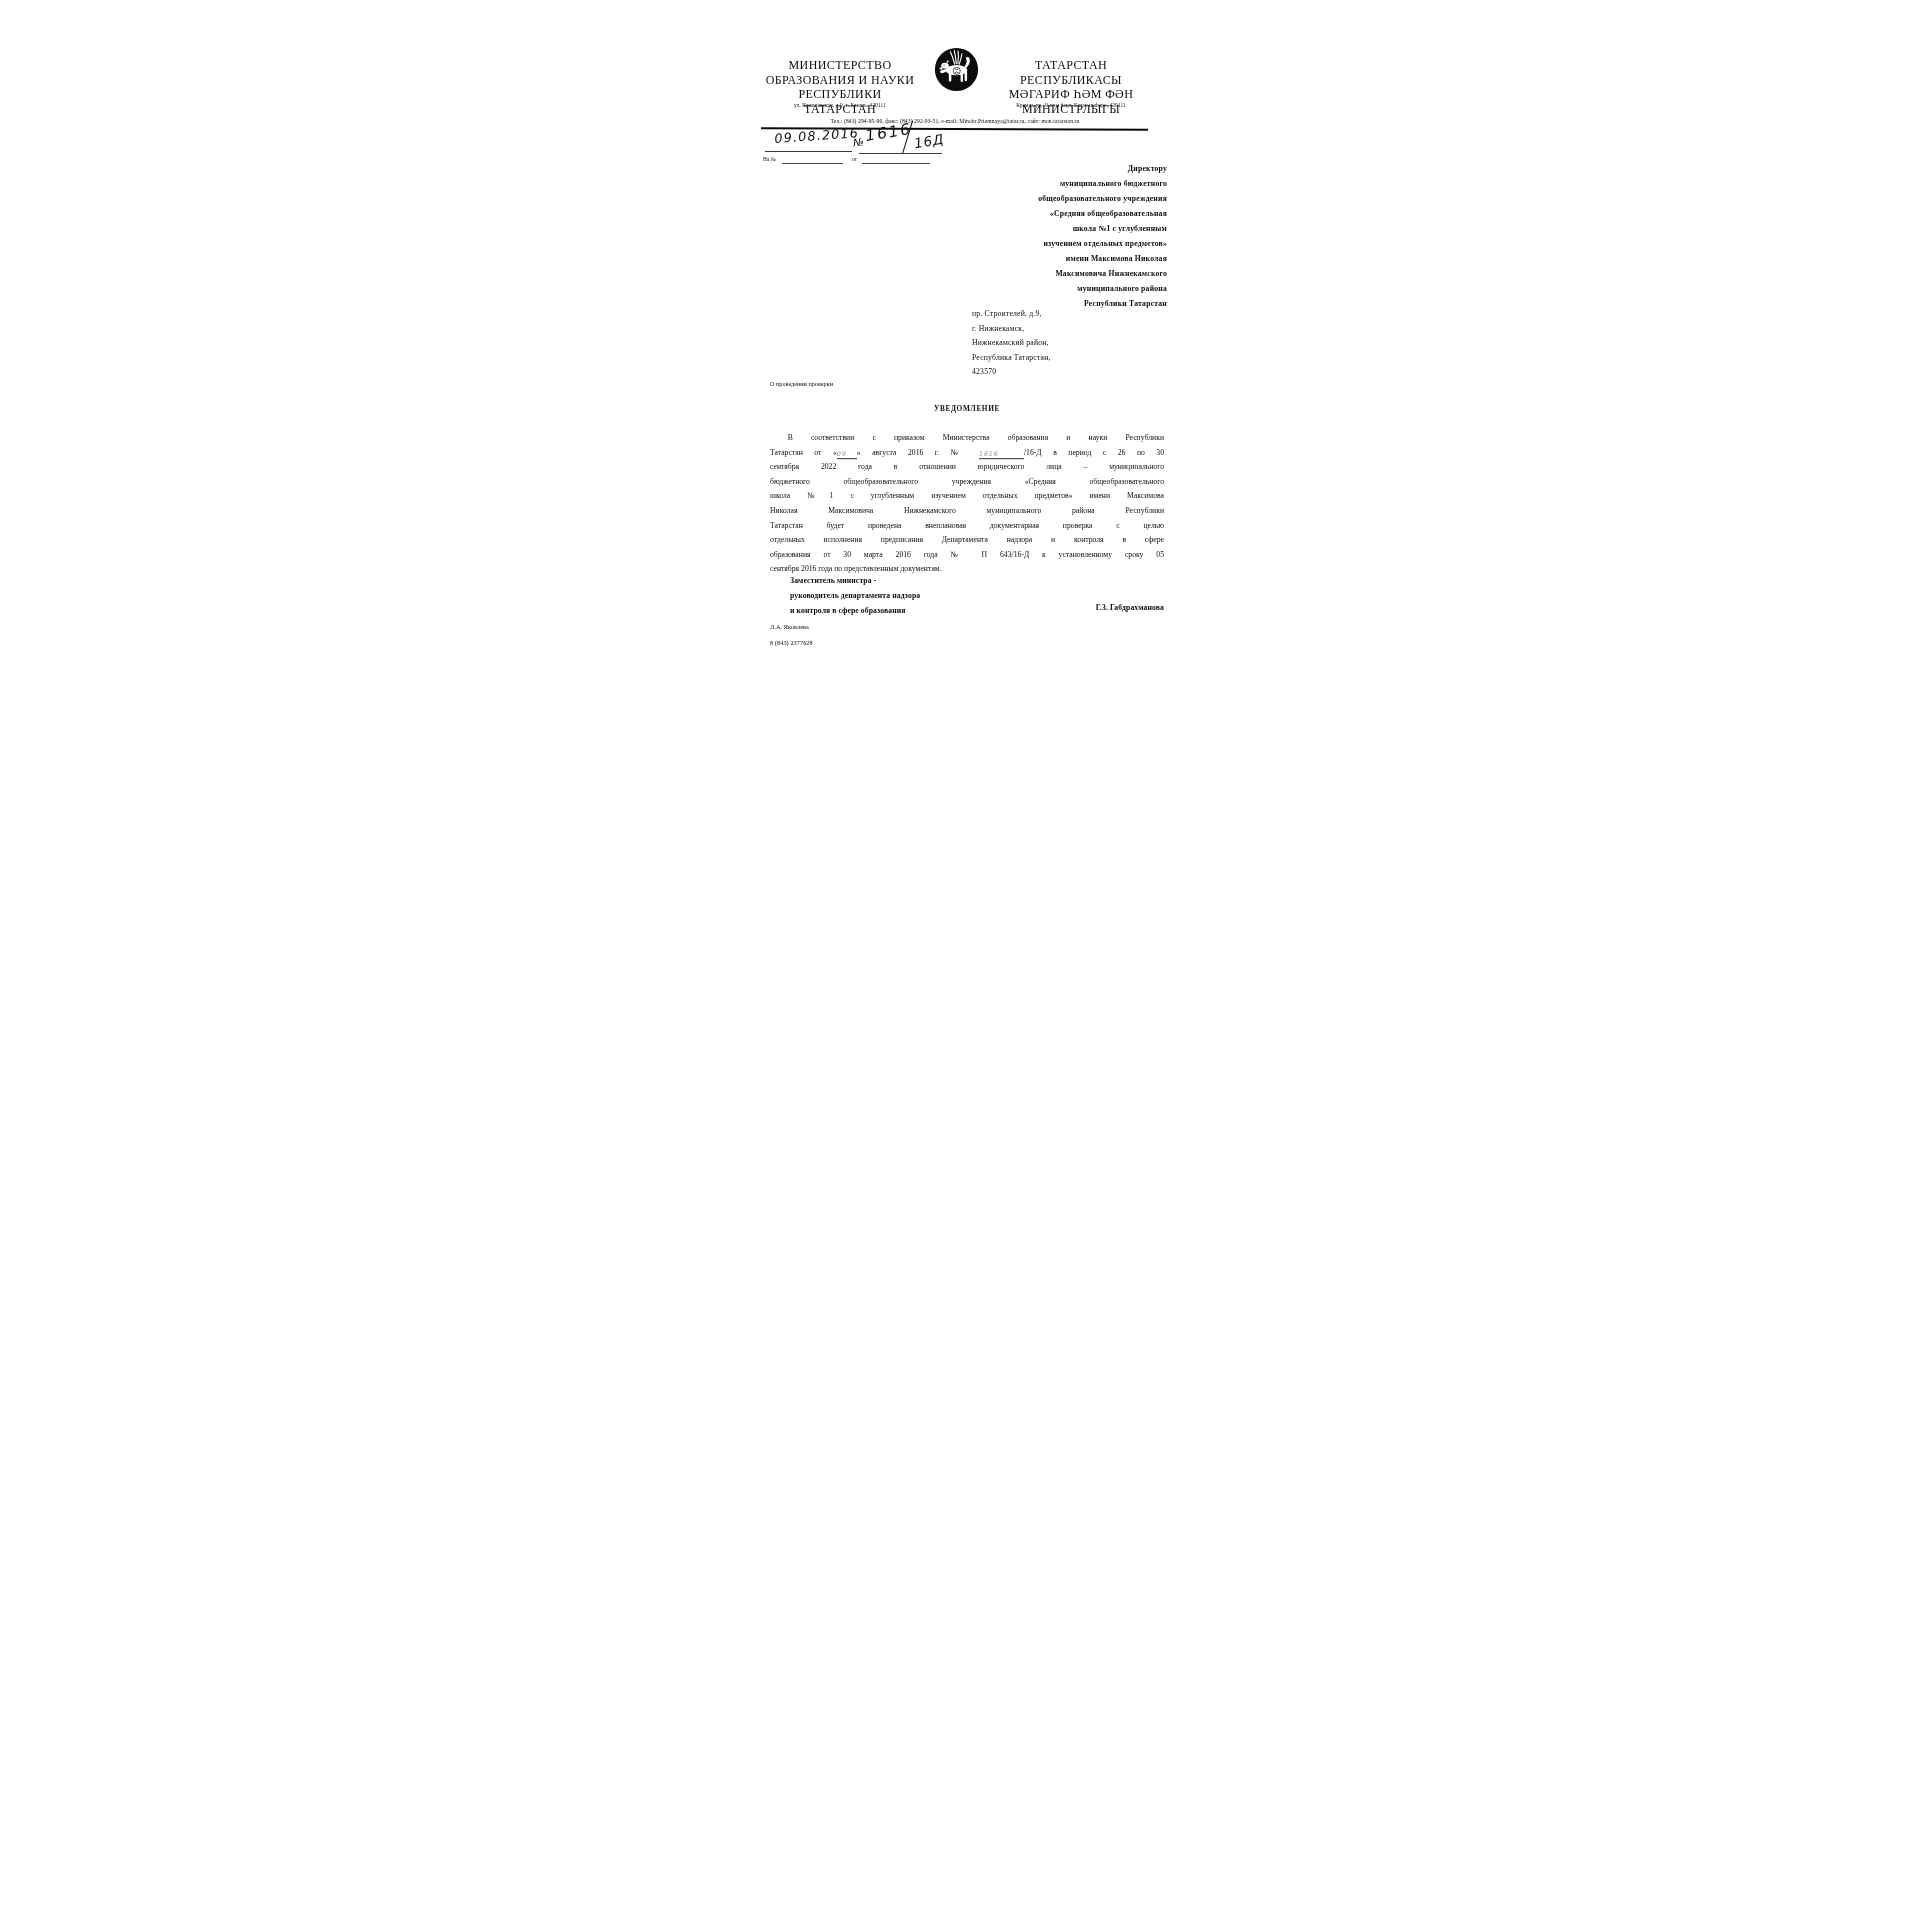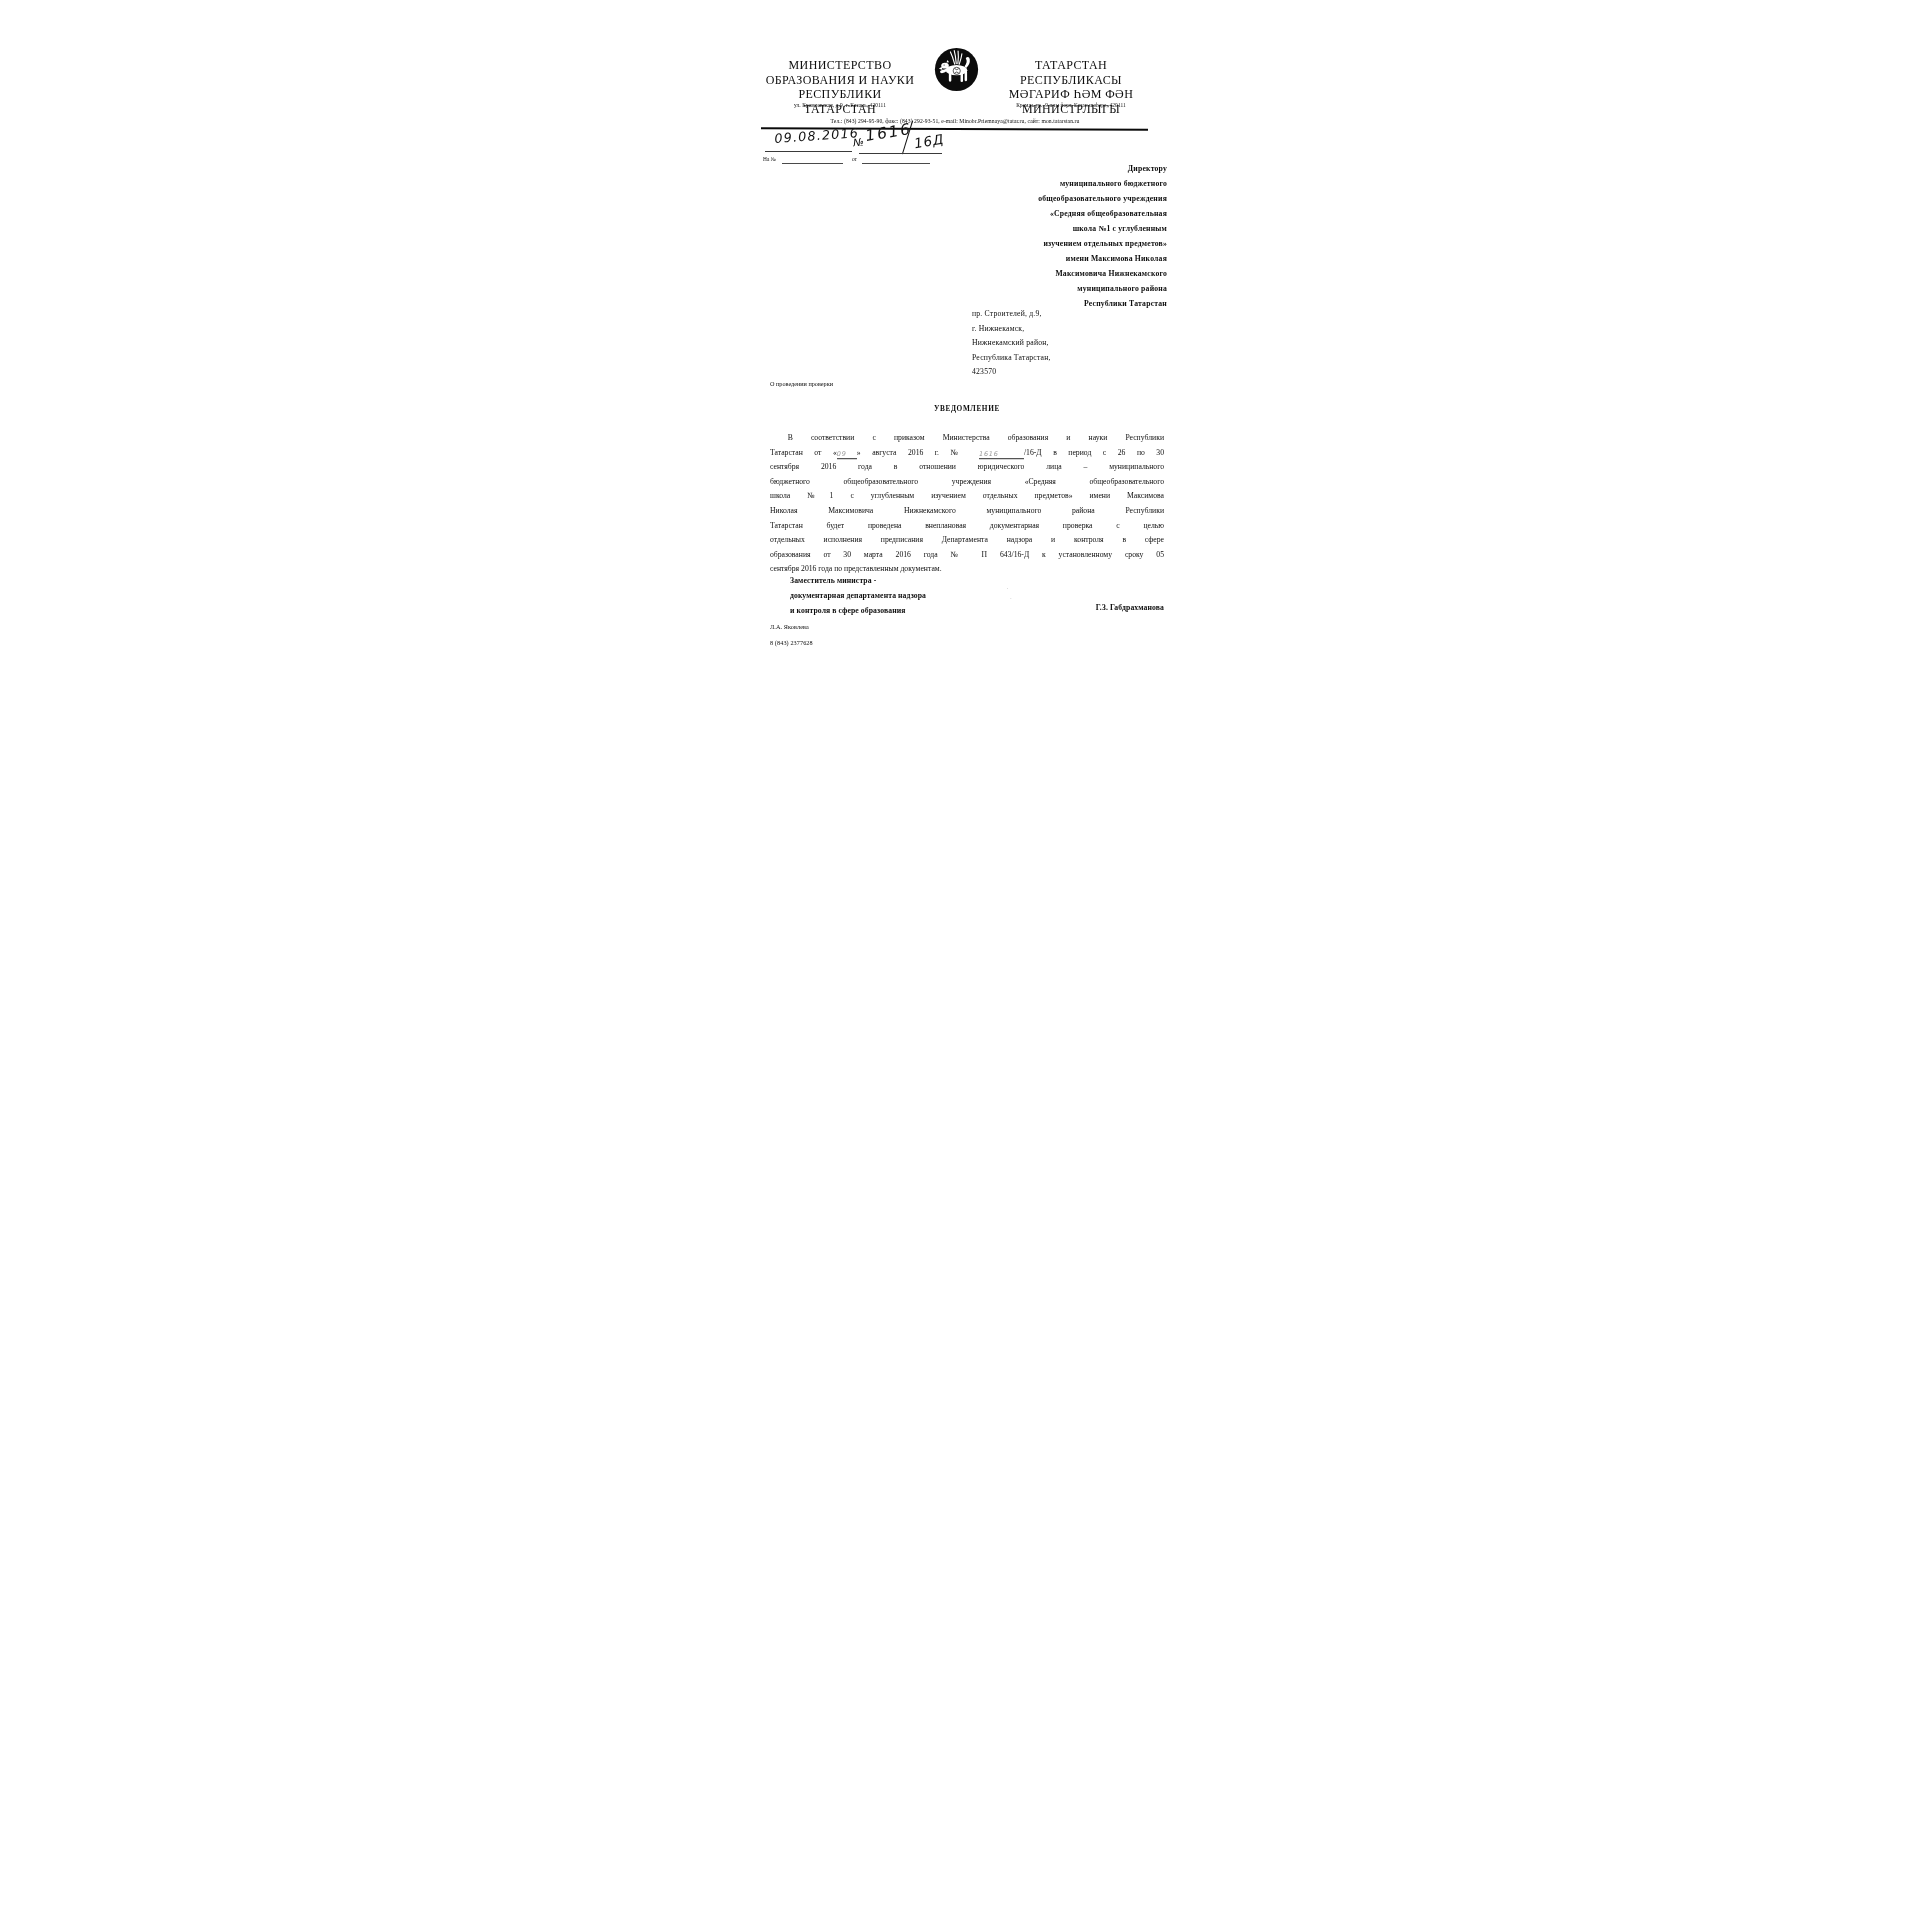--- a/index.html
+++ b/index.html
@@ -134,33 +134,33 @@
   <div class="abs doc-title" style="left:54px;top:404px;width:394px;">УВЕДОМЛЕНИЕ</div>
 
   <div class="abs body-block" style="left:54px;top:431px;width:394px;">
     <div class="jline first">В соответствии с приказом Министерства образования и науки Республики</div>
     <div class="jline">
       <span>Татарстан от «</span><span class="blank blank-day"><span class="hw-faint">09</span></span><span>» августа 2016 г.</span>
       <span>№</span>
       <span class="blank blank-num"><span class="hw-faint">1616</span></span><span>/16-Д</span>
       <span>в период с 26 по 30</span>
     </div>
-    <div class="jline">сентября 2016 года в отношении юридического лица – муниципального</div>
+    <div class="jline">сентября 2022 года в отношении юридического лица – муниципального</div>
     <div class="jline">бюджетного общеобразовательного учреждения «Средняя общеобразовательного</div>
     <div class="jline">школа №1 с углубленным изучением отдельных предметов» имени Максимова</div>
     <div class="jline">Николая Максимовича Нижнекамского муниципального района Республики</div>
     <div class="jline">Татарстан будет проведена внеплановая документарная проверка с целью</div>
     <div class="jline">отдельных исполнения предписания Департамента надзора и контроля в сфере</div>
     <div class="jline">образования от 30 марта 2016 года № П 643/16-Д к установленному сроку 05</div>
     <div class="jline last">сентября 2016 года по представленным документам.</div>
   </div>
 
   <div class="abs sig" style="left:54px;top:573px;width:216px;">
     <div>Заместитель министра -</div>
-    <div>документарная департамента надзора</div>
+    <div>руководитель департамента надзора</div>
     <div>и контроля в сфере образования</div>
   </div>
   <div class="abs stray" style="left:286px;top:592px;">· ·</div>
   <div class="abs sig-name" style="left:54px;top:603px;width:394px;">Г.З. Габдрахманова</div>
 
   <div class="abs footer-line" style="left:54px;top:623px;">Л.А. Яковлева</div>
   <div class="abs footer-line" style="left:54px;top:639px;">8 (843) 2377628</div>
 
 </div>
 

